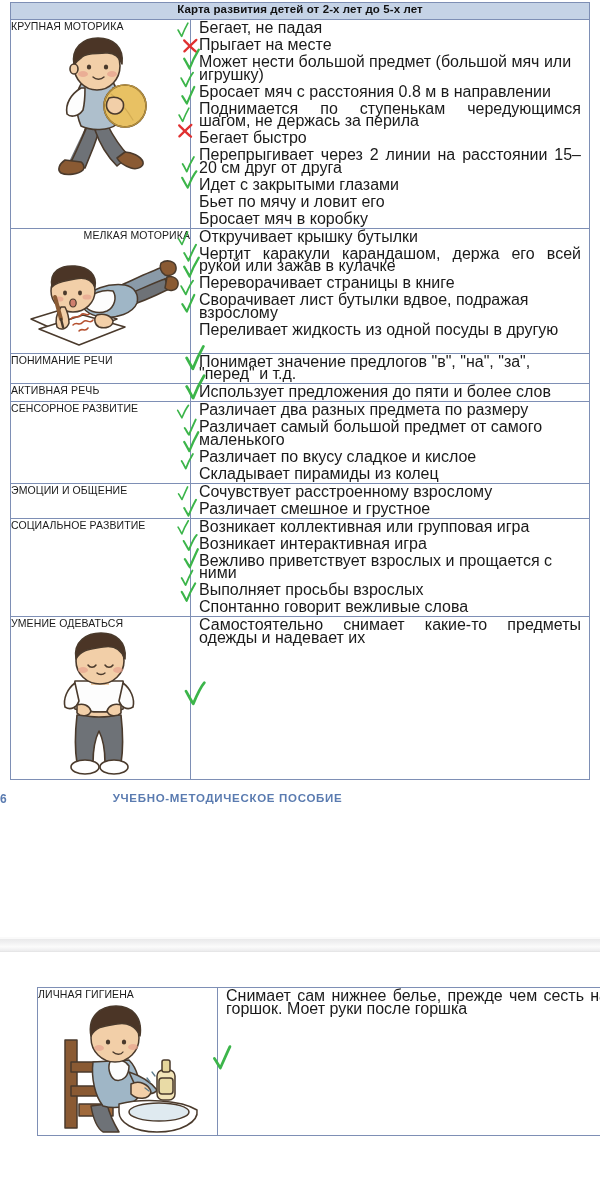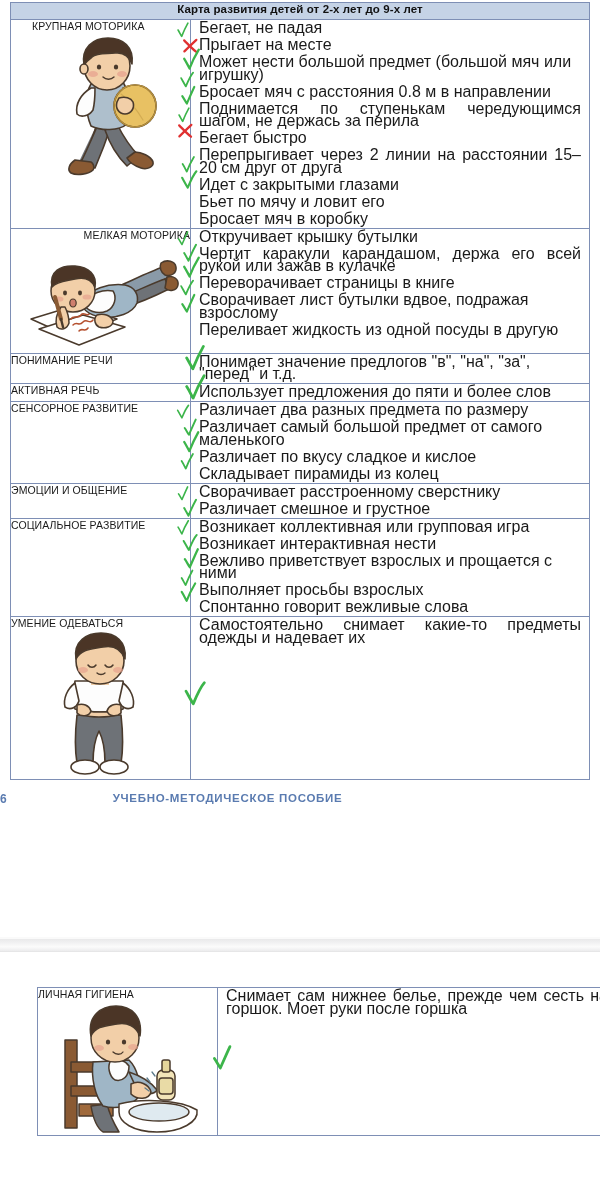--- a/index.html
+++ b/index.html
@@ -126,26 +126,26 @@
   <div class="page page1">
     <div class="spacer-top"></div>
     <div class="tbl-wrap">
       <table class="chart">
         <colgroup>
             <col style="width:180px">
             <col>
           </colgroup>
         <thead>
           <tr>
-            <th class="hdr" colspan="2">Карта развития детей от 2-х лет до 9-х лет</th>
+            <th class="hdr" colspan="2">Карта развития детей от 2-х лет до 5-х лет</th>
           </tr>
         </thead>
         <tbody id="tbody1">
             <tr>
-              <td class="cat-cell" style="height: 205px; padding-left: 21px;">
+              <td class="cat-cell" style="height: 205px;">
                 <div class="cat-label">КРУПНАЯ МОТОРИКА</div>
                 <div class="illo-wrap">
                   <svg class="illo" width="128" height="150" viewBox="0 0 128 150">
   <g stroke="#4a3a2c" stroke-width="1.6" stroke-linejoin="round" stroke-linecap="round">
 
     <path d="M50,92 L40,122 L30,134" fill="#6e7277"></path>
     <path d="M52,90 C46,104 40,118 34,130 L48,136 C54,122 60,106 64,94 Z" fill="#6e7277"></path>
 
     <path d="M70,92 C76,104 84,116 92,124 L80,134 C70,124 62,110 58,98 Z" fill="#6e7277"></path>
 
@@ -401,21 +401,21 @@
                   </div>
                 </div>
               </td>
             </tr>
             <tr>
               <td class="cat-cell">
                 <div class="cat-label">ЭМОЦИИ И ОБЩЕНИЕ</div>
               </td>
               <td class="items-cell">
                 <ul class="items">
-                  <li>Сворачивает расстроенному сверстнику</li>
+                  <li>Сочувствует расстроенному взрослому</li>
                   <li>Различает смешное и грустное</li>
                 </ul>
                 <div class="marks">
                   <div class="mark" style="top: -0.5px; left: -1px; transform: scale(0.85); transform-origin: left center;">
                     <svg width="24" height="20" viewBox="0 0 18 20" aria-hidden="true">
                       <path d="M3.5,11 C5,13.2 6.4,15.8 7.6,17.6 C9.4,13.5 12.2,7 14.2,2.8" fill="none" stroke="#3cb54a" stroke-width="1.9" stroke-linecap="round" stroke-linejoin="round"></path>
                     </svg>
                   </div>
                   <div class="mark" style="top: 14.7px; left: 4px; transform: scale(1.03); transform-origin: left center;">
                     <svg width="24" height="20" viewBox="0 0 18 20" aria-hidden="true">
@@ -425,21 +425,21 @@
                 </div>
               </td>
             </tr>
             <tr>
               <td class="cat-cell">
                 <div class="cat-label">СОЦИАЛЬНОЕ РАЗВИТИЕ</div>
               </td>
               <td class="items-cell">
                 <ul class="items">
                   <li>Возникает коллективная или групповая игра</li>
-                  <li>Возникает интерактивная нести</li>
+                  <li>Возникает интерактивная игра</li>
                   <li>Вежливо приветствует взрослых и прощается с ними</li>
                   <li>Выполняет просьбы взрослых</li>
                   <li>Спонтанно говорит вежливые слова</li>
                 </ul>
                 <div class="marks">
                   <div class="mark" style="top: -0.5px; left: -1px; transform: scale(0.85); transform-origin: left center;">
                     <svg width="24" height="20" viewBox="0 0 18 20" aria-hidden="true">
                       <path d="M3,9 C4.8,11.8 6.2,14.8 7.4,17 C9.2,12.2 12.4,5.8 15,1.5" fill="none" stroke="#3cb54a" stroke-width="1.9" stroke-linecap="round" stroke-linejoin="round"></path>
                     </svg>
                   </div>

